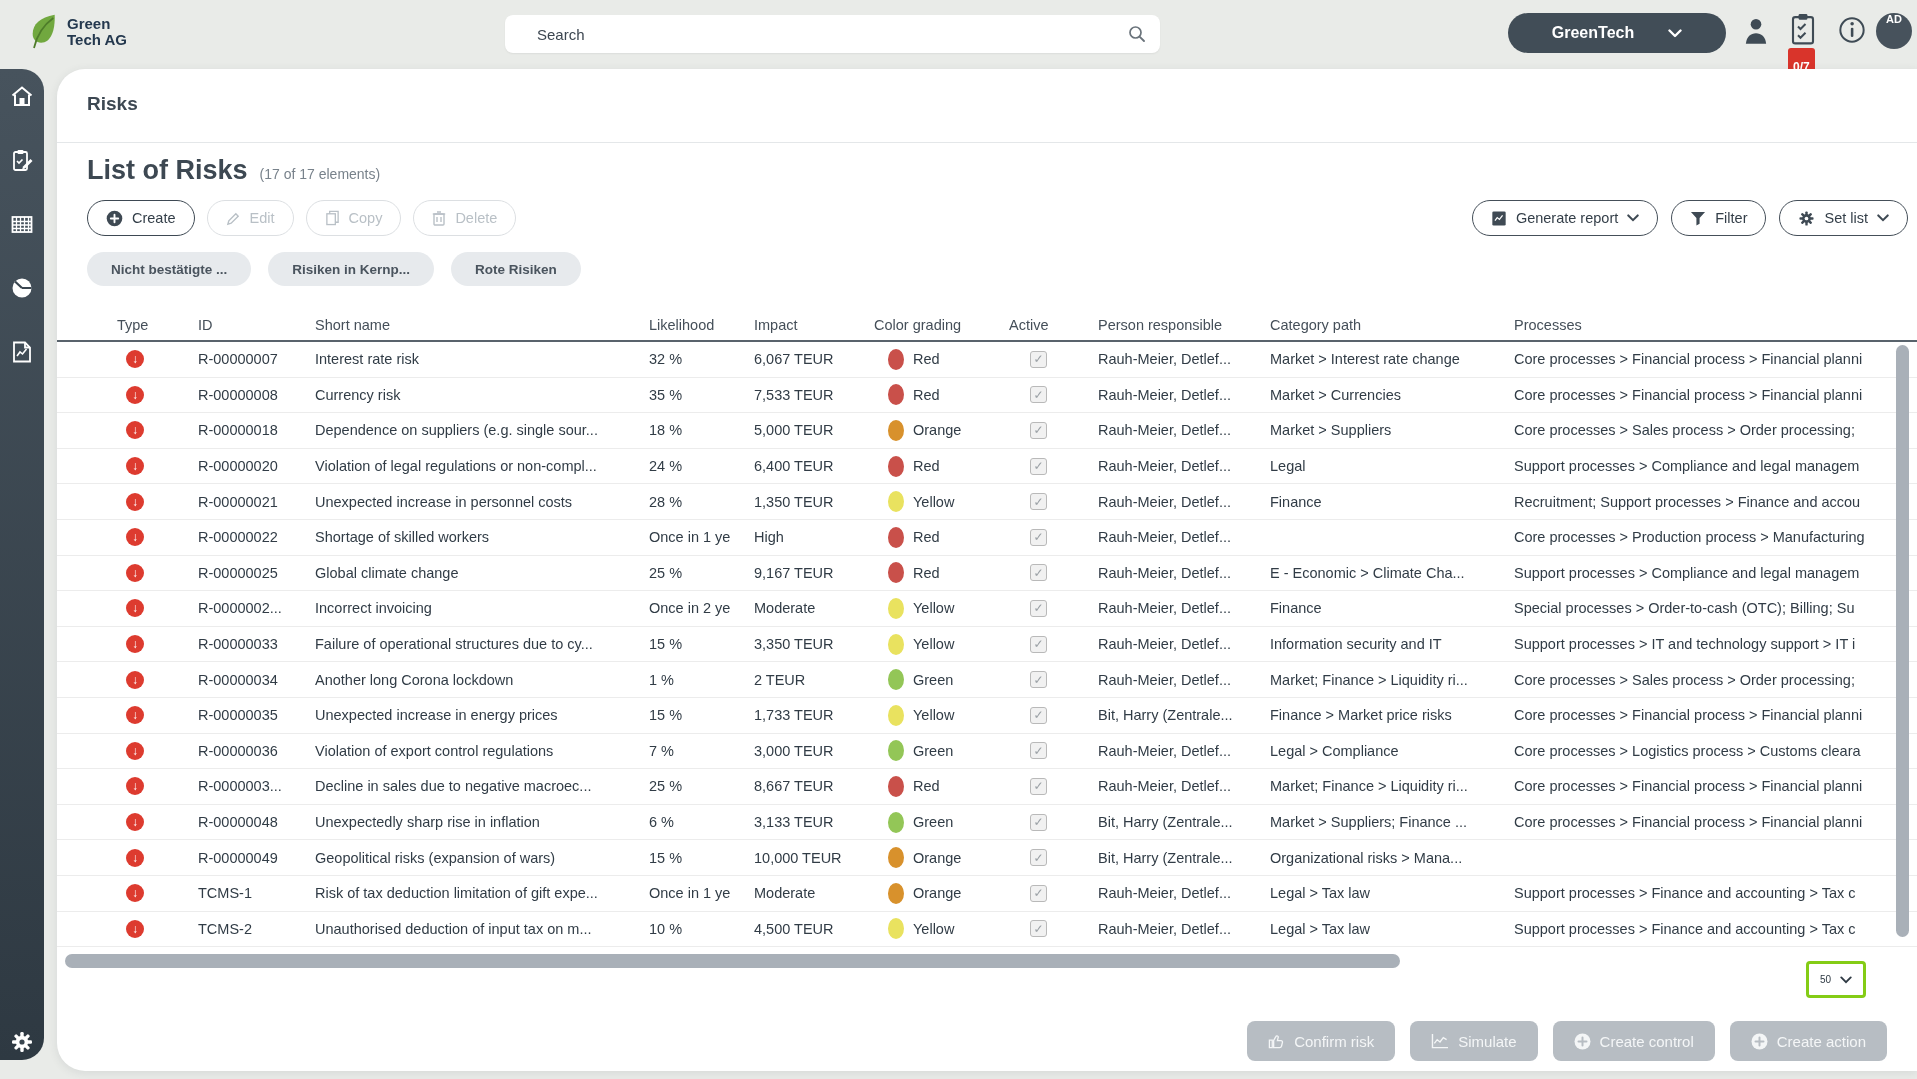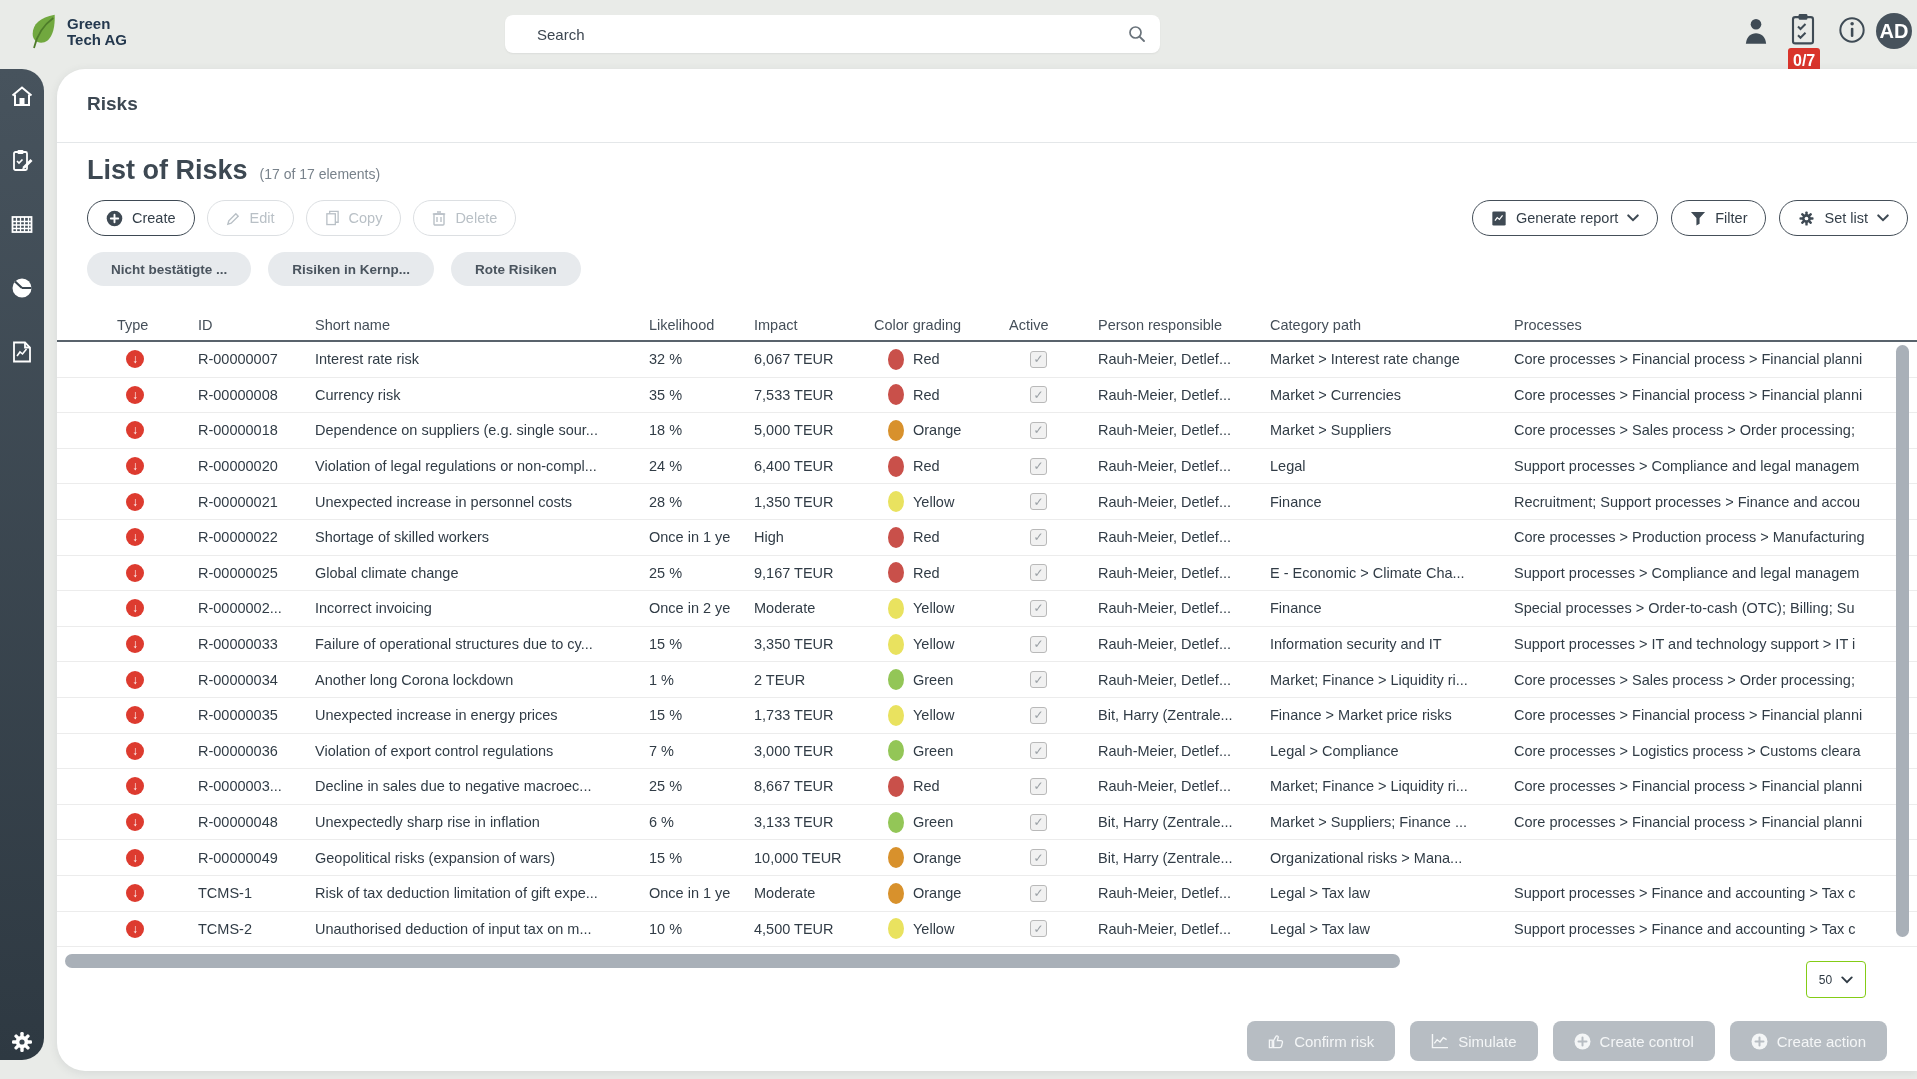--- a/index.html
+++ b/index.html
@@ -11,23 +11,23 @@
   .logo { position:absolute; left:28px; top:12px; display:flex; align-items:center; gap:7px; }
   .logo-text { font-weight:bold; color:#24384e; font-size:15px; line-height:1.08; }
   .search { position:absolute; left:505px; top:15px; width:655px; height:38px; background:#fff; border-radius:8px; box-shadow:0 1px 2px rgba(0,0,0,.06); }
   .search input { position:absolute; inset:0; border:none; outline:none; background:transparent; padding:0 44px 0 32px; font-size:15px; color:#333e48; font-family:inherit; }
   .search input::placeholder { color:#3c4650; opacity:1; }
   .search .mag { position:absolute; right:13px; top:9px; }
   .org-pill { position:absolute; left:1508px; top:13px; width:218px; height:40px; background:#414d57; border:none; border-radius:20px; color:#fff; font-weight:bold; font-size:16px; display:flex; align-items:center; justify-content:center; gap:34px; cursor:pointer; font-family:inherit; }
   .hicon { position:absolute; cursor:pointer; }
   .icon-user { left:1742px; top:16px; }
   .icon-tasks { left:1788px; top:12px; }
-  .task-badge { position:absolute; left:1788px; top:48px; background:#d9342b; color:#fff; font-size:16px; font-weight:bold; padding:4px 5px; border-radius:3px; }
+  .task-badge { position:absolute; left:1788px; top:48px; background:#d9342b; color:#fff; font-size:12px; font-weight:bold; padding:12px 5px; border-radius:3px; }
   .icon-info { left:1838px; top:16px; }
-  .avatar { left:1876px; top:13px; width:36px; height:36px; border-radius:50%; background:#47525c; color:#fff; font-weight:bold; font-size:20px; display:flex; align-items:center; justify-content:center; }
+  .avatar { left:1876px; top:13px; width:36px; height:36px; border-radius:50%; background:#47525c; color:#fff; font-weight:bold; font-size:11px; display:flex; align-items:flex-start; justify-content:center; }
 
   
   .sidebar { position:absolute; left:0; top:69px; width:44px; height:991px; background:linear-gradient(180deg,#47535d 0%,#2e3942 100%); border-radius:0 22px 22px 0; }
   .side-icons { display:flex; flex-direction:column; align-items:center; padding-top:15px; gap:40px; }
   .side-item { width:24px; height:24px; cursor:pointer; }
   .side-gear { position:absolute; bottom:6px; left:10px; cursor:pointer; }
 
   
   .panel { position:absolute; left:57px; top:69px; right:0; bottom:8px; background:#ffffff; border-radius:28px 0 0 28px; box-shadow:0 2px 10px rgba(50,60,70,.10); overflow:hidden; }
   .breadcrumb { position:absolute; left:30px; top:24px; font-size:19px; font-weight:bold; color:#3d4852; }
@@ -57,21 +57,21 @@
   .type-cell { padding-left:9px; }
   .type-badge { width:18px; height:18px; border-radius:50%; background:#dd3b2f; color:#fff; font-size:12px; font-weight:bold; display:flex; align-items:center; justify-content:center; line-height:1; }
   .grade { display:flex; align-items:center; gap:9px; padding-left:14px; }
   .dot { width:16px; height:21px; border-radius:50%; flex:0 0 auto; }
   .active-cell { padding-left:21px; }
   .cbx { width:17px; height:17px; background:#f1f1f1; border:1px solid #b9b9b9; border-radius:3px; color:#9aa0a5; font-size:12px; display:flex; align-items:center; justify-content:center; cursor:pointer; }
   .hscroll { position:absolute; left:8px; top:885px; width:1335px; height:14px; background:#a9b0b8; border-radius:7px; cursor:pointer; }
   .vscroll { position:absolute; right:8px; top:276px; width:13px; height:592px; background:#a9b0b8; border-radius:7px; cursor:pointer; }
 
   
-  .pagesize { position:absolute; right:51px; top:892px; width:60px; height:37px; background:#fff; border:1px solid #84cc16; border-radius:4px; display:flex; align-items:center; justify-content:center; gap:9px; font-size:12px; color:#2f3a44; cursor:pointer; }
+  .pagesize { position:absolute; right:51px; top:892px; width:60px; height:37px; background:#fff; border:3px solid #84cc16; border-radius:4px; display:flex; align-items:center; justify-content:center; gap:9px; font-size:10px; color:#2f3a44; cursor:pointer; }
   .actions { position:absolute; right:30px; top:952px; display:flex; gap:15px; }
   .abtn { height:40px; border:none; border-radius:8px; background:#b7bdc3; color:#f4f6f7; font-size:15px; padding:13px 21px; display:flex; align-items:center; gap:9px; cursor:default; font-family:inherit; white-space:nowrap; }
 </style>
 </head>
 <body>
 
 <div class="app">
 
   <div class="logo">
     <svg width="32" height="40" viewBox="0 0 24 30">
@@ -85,20 +85,26 @@
   </div>
 
   <div class="search">
     <input type="text" placeholder="Search" style="">
     <svg class="mag" width="20" height="20" viewBox="0 0 20 20">
       <circle cx="8.5" cy="8.5" r="5.5" fill="none" stroke="#6a737b" stroke-width="1.7"></circle>
       <line x1="12.8" y1="12.8" x2="17" y2="17" stroke="#6a737b" stroke-width="1.9" stroke-linecap="round"></line>
     </svg>
   </div>
 
+  <button class="org-pill">
+    <span>GreenTech</span>
+    <svg width="14" height="9" viewBox="0 0 14 9">
+      <path d="M1.5 1.5 7 7l5.5-5.5" stroke="#fff" stroke-width="2.4" fill="none" stroke-linecap="round" stroke-linejoin="round"></path>
+    </svg>
+  </button>
 
   <svg class="hicon icon-user" width="28" height="30" viewBox="0 0 24 26">
     <circle cx="12" cy="7.2" r="4.6" fill="#3f4b55"></circle>
     <path d="M3.2 24c.7-6 4.3-9 8.8-9s8.1 3 8.8 9z" fill="#3f4b55"></path>
   </svg>
 
   <svg class="hicon icon-tasks" width="30" height="34" viewBox="0 0 24 27">
     <rect x="4" y="4" width="16" height="21" rx="1.8" fill="none" stroke="#3f4b55" stroke-width="1.7"></rect>
     <rect x="8.5" y="1.5" width="7" height="4.5" rx="1" fill="#3f4b55"></rect>
     <path d="M8 11.5l2 2 4-4M8 18.5l2 2 4-4" stroke="#3f4b55" stroke-width="1.6" fill="none"></path>

